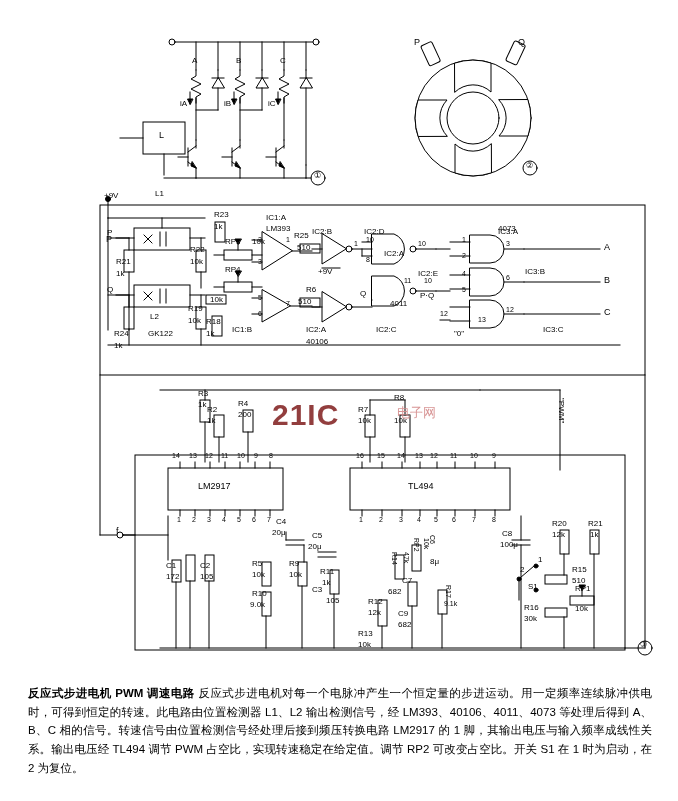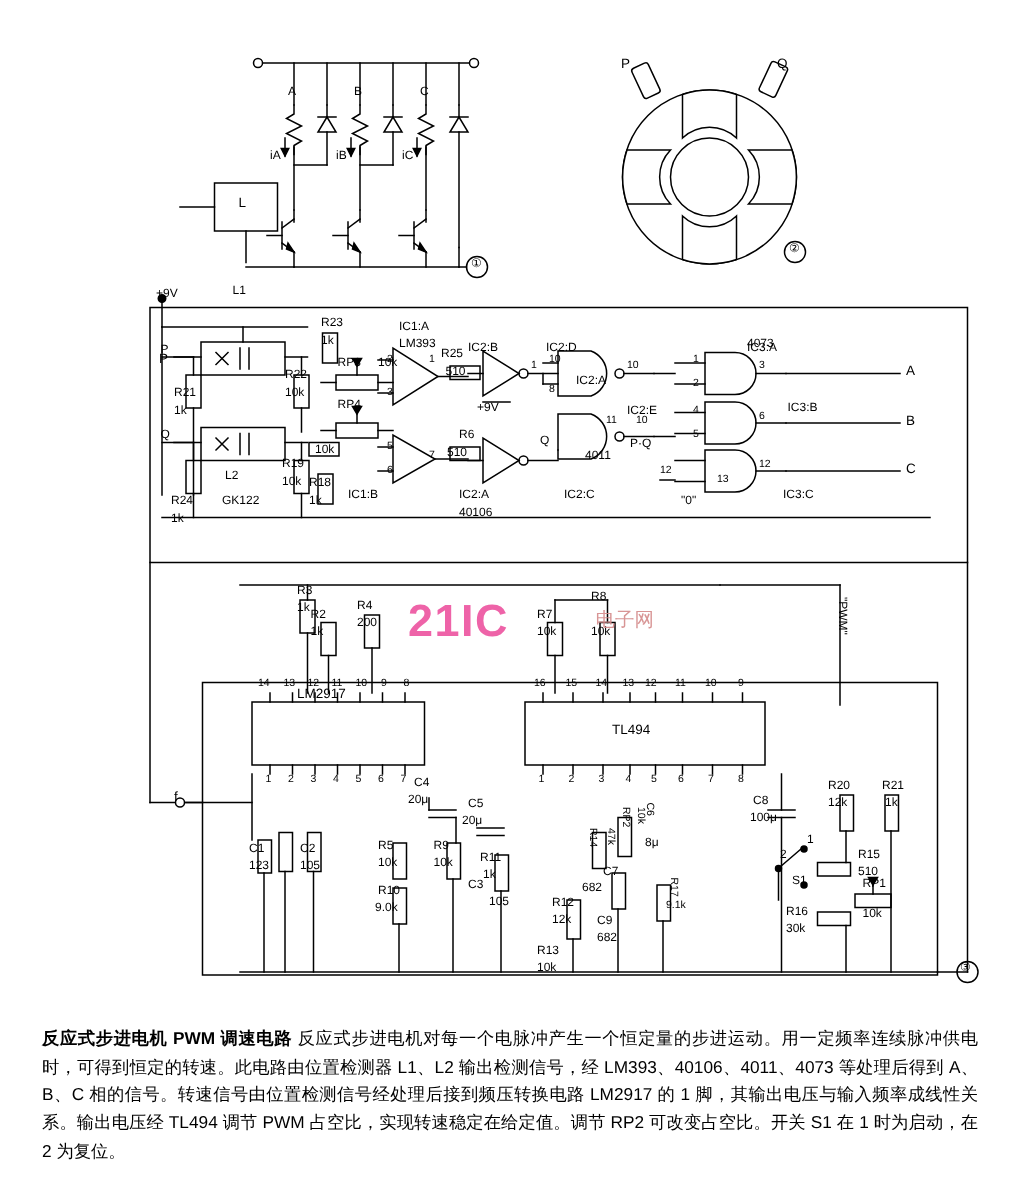--- a/index.html
+++ b/index.html
@@ -2,21 +2,21 @@
 <html><head>
 <meta charset="utf-8">
 <style>
   html,body{margin:0;padding:0;}
   body{width:678px;height:801px;background:#ffffff;font-family:"Liberation Sans",sans-serif;position:relative;overflow:hidden;}
   #sheet{position:relative;width:678px;height:801px;}
   svg#circuit{position:absolute;left:0;top:0;width:678px;height:801px;}
   .cap{position:absolute;font-size:8px;color:#000;white-space:nowrap;line-height:1.05;font-family:"Liberation Sans",sans-serif;}
   .cap.small{font-size:7px;}
   .cap.big{font-size:9px;}
-  .wm{position:absolute;left:272px;top:398px;font-size:30px;font-weight:bold;color:#ec4899;opacity:.85;letter-spacing:1px;font-family:"Liberation Sans",sans-serif;}
+  .wm{position:absolute;left:272px;top:398px;font-size:30px;font-weight:bold;color:#7f1d1d;opacity:.85;letter-spacing:1px;font-family:"Liberation Sans",sans-serif;}
   .wm2{position:absolute;left:397px;top:404px;font-size:13px;color:#d48a8a;opacity:.9;font-family:"Liberation Sans",sans-serif;}
   #desc{position:absolute;left:28px;top:684px;width:624px;font-size:11.5px;line-height:1.62;color:#000;font-family:"Liberation Sans",sans-serif;text-align:justify;}
   .ttl{font-weight:bold;}
 </style>
 </head>
 <body>
 
 <div id="sheet">
 
 <svg id="circuit" viewBox="0 0 678 801" xmlns="http://www.w3.org/2000/svg">
@@ -404,21 +404,21 @@
 <div class="cap" style="left:306px;top:326px">IC2:A</div>
 <div class="cap" style="left:306px;top:338px">40106</div>
 <div class="cap" style="left:364px;top:228px">IC2:D</div>
 <div class="cap" style="left:384px;top:250px">IC2:A</div>
 <div class="cap" style="left:418px;top:270px">IC2:E</div>
 <div class="cap" style="left:376px;top:326px">IC2:C</div>
 <div class="cap" style="left:390px;top:300px">4011</div>
 <div class="cap" style="left:498px;top:228px">IC3:A</div>
 <div class="cap" style="left:498px;top:225px">4073</div>
 <div class="cap" style="left:525px;top:268px">IC3:B</div>
-<div class="cap" style="left:522px;top:326px">IC3:C</div>
+<div class="cap" style="left:543px;top:326px">IC3:C</div>
 
 <div class="cap" style="left:318px;top:268px">+9V</div>
 <div class="cap" style="left:360px;top:290px">Q</div>
 <div class="cap" style="left:420px;top:292px">P·Q</div>
 <div class="cap" style="left:454px;top:330px">"0"</div>
 <div class="cap big" style="left:604px;top:243px">A</div>
 <div class="cap big" style="left:604px;top:276px">B</div>
 <div class="cap big" style="left:604px;top:308px">C</div>
 
 <div class="cap small" style="left:286px;top:236px">1</div>
@@ -438,21 +438,21 @@
 <div class="cap small" style="left:462px;top:236px">1</div>
 <div class="cap small" style="left:462px;top:252px">2</div>
 <div class="cap small" style="left:506px;top:240px">3</div>
 <div class="cap small" style="left:462px;top:270px">4</div>
 <div class="cap small" style="left:462px;top:286px">5</div>
 <div class="cap small" style="left:506px;top:274px">6</div>
 <div class="cap small" style="left:506px;top:306px">12</div>
 
 <div class="cap big" style="left:116px;top:527px">f</div>
 <div class="cap" style="left:565px;top:398px;transform:rotate(90deg);transform-origin:left top">"PWM"</div>
-<div class="cap" style="left:198px;top:458px;font-size:9px">LM2917</div>
+<div class="cap" style="left:198px;top:482px;font-size:9px">LM2917</div>
 <div class="cap" style="left:408px;top:482px;font-size:9px">TL494</div>
 
 <div class="cap small" style="left:172px;top:452px">14</div>
 <div class="cap small" style="left:189px;top:452px">13</div>
 <div class="cap small" style="left:205px;top:452px">12</div>
 <div class="cap small" style="left:221px;top:452px">11</div>
 <div class="cap small" style="left:237px;top:452px">10</div>
 <div class="cap small" style="left:254px;top:452px">9</div>
 <div class="cap small" style="left:269px;top:452px">8</div>
 <div class="cap small" style="left:177px;top:516px">1</div>
@@ -514,21 +514,21 @@
 <div class="cap" style="left:552px;top:520px">R20</div>
 <div class="cap" style="left:552px;top:531px">12k</div>
 <div class="cap" style="left:588px;top:520px">R21</div>
 <div class="cap" style="left:590px;top:531px">1k</div>
 <div class="cap" style="left:575px;top:585px">RP1</div>
 <div class="cap" style="left:575px;top:605px">10k</div>
 <div class="cap small" style="left:420px;top:538px;transform:rotate(90deg);transform-origin:left top">RP2</div>
 <div class="cap small" style="left:430px;top:538px;transform:rotate(90deg);transform-origin:left top">10k</div>
 
 <div class="cap" style="left:166px;top:562px">C1</div>
-<div class="cap" style="left:166px;top:573px">123</div>
+<div class="cap" style="left:166px;top:573px">172</div>
 <div class="cap" style="left:200px;top:562px">C2</div>
 <div class="cap" style="left:200px;top:573px">105</div>
 <div class="cap" style="left:312px;top:586px">C3</div>
 <div class="cap" style="left:326px;top:597px">105</div>
 <div class="cap" style="left:276px;top:518px">C4</div>
 <div class="cap" style="left:272px;top:529px">20μ</div>
 <div class="cap" style="left:312px;top:532px">C5</div>
 <div class="cap" style="left:308px;top:543px">20μ</div>
 <div class="cap small" style="left:436px;top:535px;transform:rotate(90deg);transform-origin:left top">C6</div>
 <div class="cap" style="left:430px;top:558px">8μ</div>

